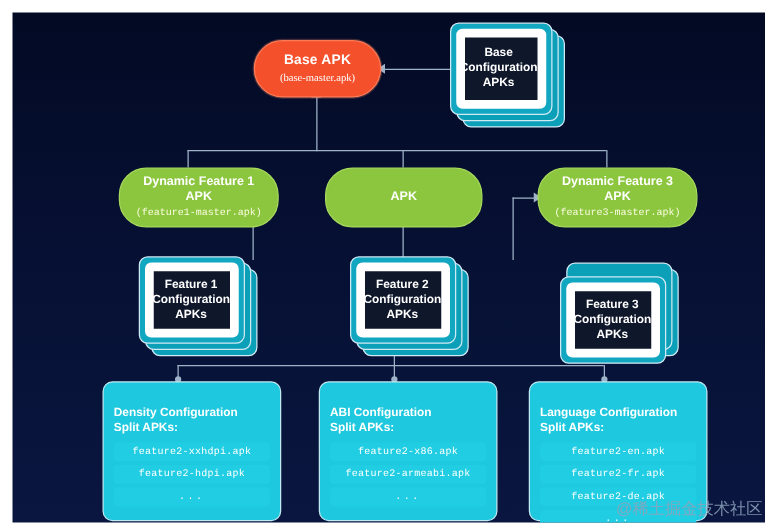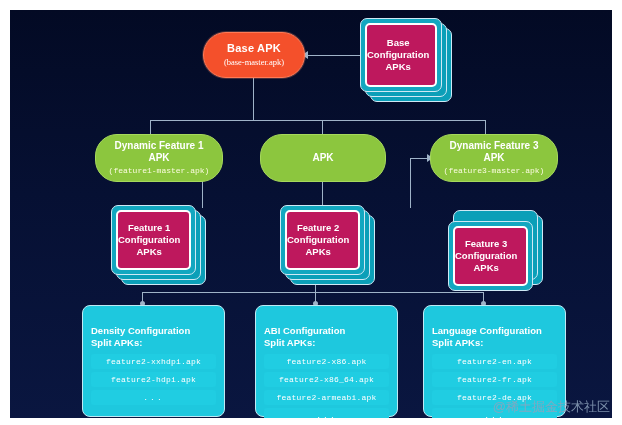--- a/index.html
+++ b/index.html
@@ -36,22 +36,22 @@
   .green .t2{font-family:"Liberation Mono", monospace;font-size:8px;line-height:11px;margin-top:1px;color:#fbfbe0;}
 
   
   .stack{position:absolute;}
   .stack .sheet{position:absolute;box-sizing:border-box;border-radius:7px;
      background:#0b9fb8;border:1px solid #cfe9f5;}
   .stack .sheet.s3{left:10px;top:10px;}
   .stack .sheet.s2{left:5px;top:5px;}
   .stack .sheet.s1{left:0;top:0;background:#12a7c0;}
   .stack .inner{position:absolute;left:4px;top:4px;right:4px;bottom:4px;
-     border-radius:5px;border:2px solid #ffffff;background:#be185d;
-     display:flex;align-items:center;justify-content:flex-start;}
+     border-radius:5px;border:7px solid #ffffff;background:#0f172a;
+     display:flex;align-items:center;justify-content:flex-end;}
   .stack .lbl{color:#ffffff;font-size:9.5px;font-weight:bold;line-height:12px;text-align:center;}
 
   
   .panel{position:absolute;box-sizing:border-box;border-radius:8px;
      background:#1ec8de;border:1px solid #bfe9f3;padding:19px 8px 6px 8px;}
   .panel .ptitle{color:#ffffff;font-size:9.5px;font-weight:bold;line-height:12px;margin-bottom:5px;}
   .panel .row{background:#20cde2;border-radius:3px;margin-bottom:3px;height:15px;
      display:flex;align-items:center;justify-content:center;
      font-family:"Liberation Mono", monospace;font-size:8px;color:#ffffff;letter-spacing:.2px;}
   .panel .row.ell{letter-spacing:2px;}
@@ -190,21 +190,20 @@
     <div class="row">feature2-hdpi.apk</div>
     <div class="row ell">...</div>
   </div>
 
   <div class="panel" style="left:245px;top:295px;width:143px;height:112px;">
     <div class="ptitle">
       <span>ABI Configuration</span><br>
       <span>Split APKs:</span>
     </div>
     <div class="row">feature2-x86.apk</div>
-    <div class="row">feature2-x86_64.apk</div>
     <div class="row">feature2-armeabi.apk</div>
     <div class="row ell">...</div>
   </div>
 
   <div class="panel" style="left:413px;top:295px;width:143px;height:112px;">
     <div class="ptitle">
       <span>Language Configuration</span><br>
       <span>Split APKs:</span>
     </div>
     <div class="row">feature2-en.apk</div>

